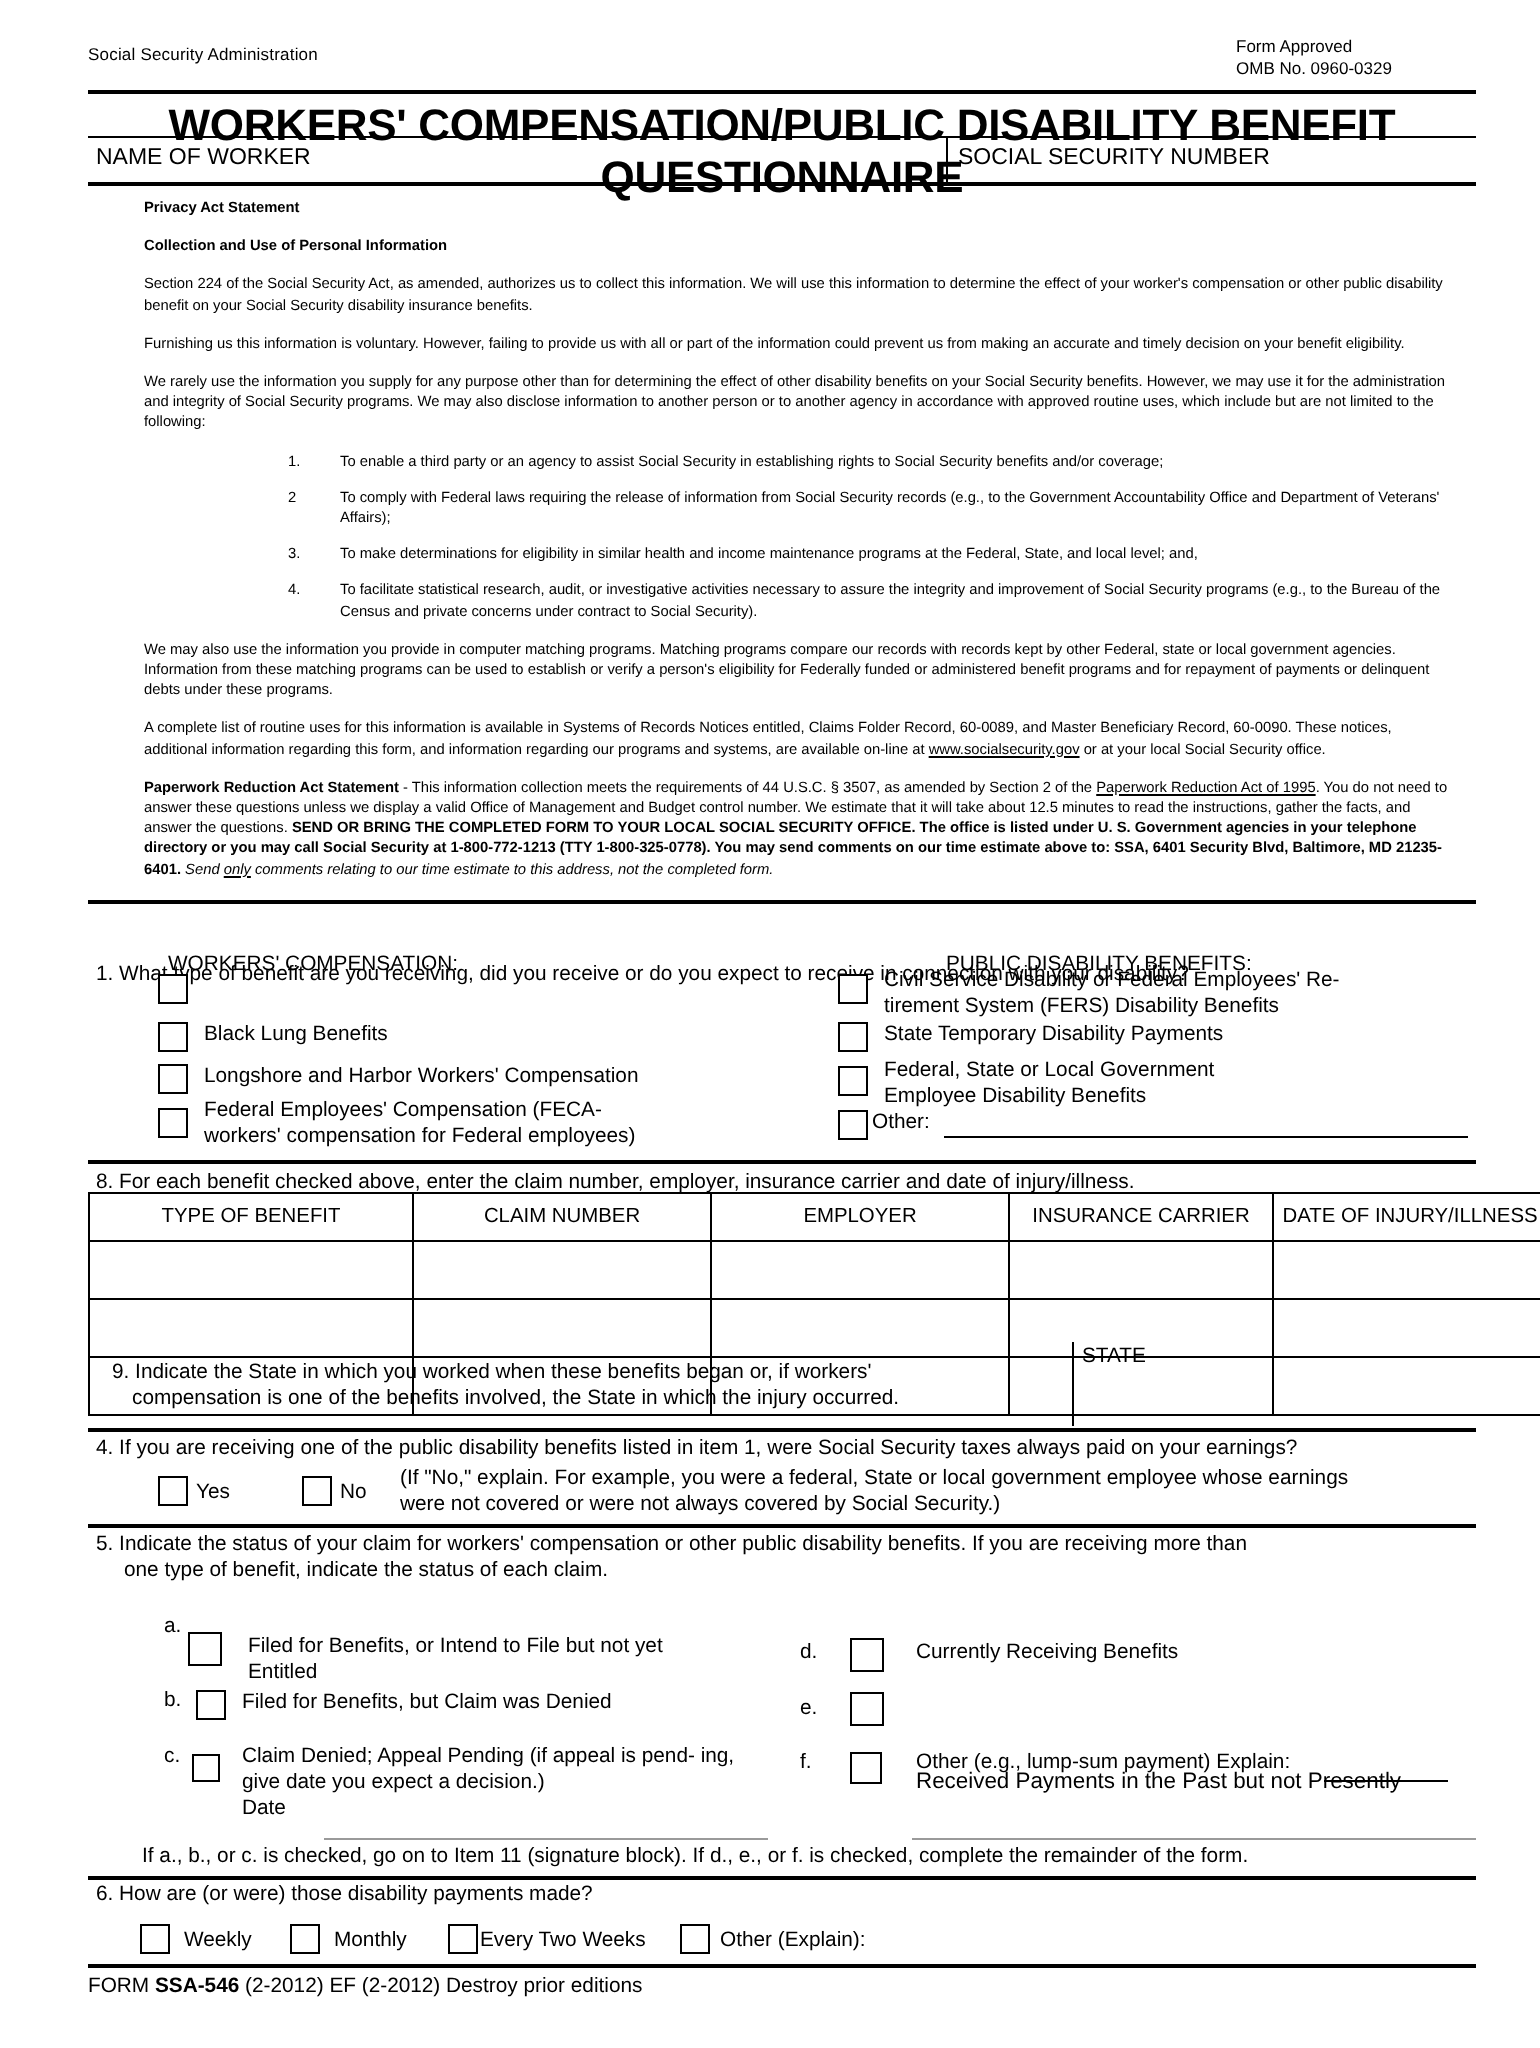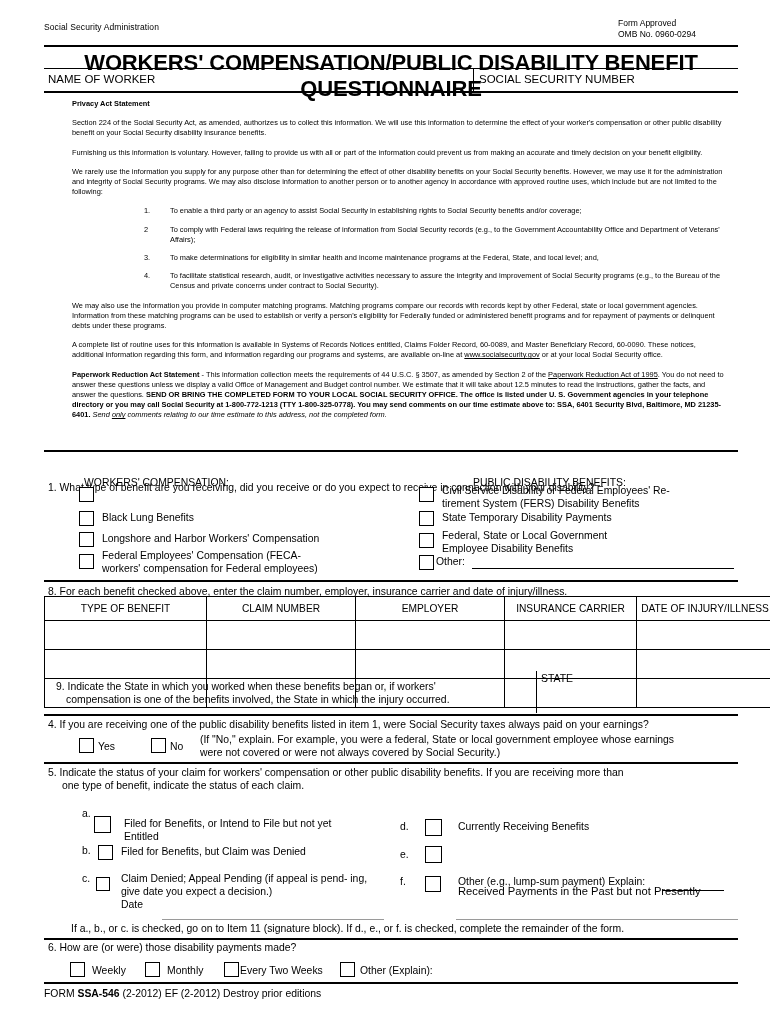--- a/index.html
+++ b/index.html
@@ -202,36 +202,37 @@
 </style>
 </head>
 <body>
 
 <div class="page">
 
   <div class="agency-row">
     <div class="agency-name">Social Security Administration</div>
     <div class="omb-block">
       <div>Form Approved</div>
-      <div>OMB No. 0960-0294</div>
+      <div>OMB No. 0960-0329</div>
     </div>
   </div>
 
   <div class="title-band">
     <div class="form-title">WORKERS' COMPENSATION/PUBLIC DISABILITY BENEFIT QUESTIONNAIRE</div>
   </div>
 
   <div class="idrow">
     <div class="idlabel left">NAME OF WORKER</div>
     <div class="divider"></div>
     <div class="idlabel right">SOCIAL SECURITY NUMBER</div>
   </div>
 
   <div class="privacy">
     <div class="hd">Privacy Act Statement</div>
+    <div class="hd">Collection and Use of Personal Information</div>
     <p>Section 224 of the Social Security Act, as amended, authorizes us to collect this information.  We will use this information to determine the effect of your worker's compensation or other public disability benefit on your Social Security disability insurance benefits.</p>
     <p>Furnishing us this information is voluntary.  However, failing to provide us with all or part of the information could prevent us from making an accurate and timely decision on your benefit eligibility.</p>
     <p>We rarely use the information you supply for any purpose other than for determining the effect of other disability benefits on your Social Security benefits.  However, we may use it for the administration and integrity of Social Security programs.  We may also disclose information to another person or to another agency in accordance with approved routine uses, which include but are not limited to the following:</p>
     <ol class="routine">
       <li><span class="num">1.</span><span>To enable a third party or an agency to assist Social Security in establishing rights to Social Security benefits and/or coverage;</span></li>
       <li><span class="num">2</span><span>To comply with Federal laws requiring the release of information from Social Security records (e.g., to the Government Accountability Office and Department of Veterans' Affairs);</span></li>
       <li><span class="num">3.</span><span>To make determinations for eligibility in similar health and income maintenance programs at the Federal, State, and local level; and,</span></li>
       <li><span class="num">4.</span><span>To facilitate statistical research, audit, or investigative activities necessary to assure the integrity and improvement of Social Security programs (e.g., to the Bureau of the Census and private concerns under contract to Social Security).</span></li>
     </ol>
     <p>We may also use the information you provide in computer matching programs.  Matching programs compare our records with records kept by other Federal, state or local government agencies.  Information from these matching programs can be used to establish or verify a person's eligibility for Federally funded or administered benefit programs and for repayment of payments or delinquent debts under these programs.</p>

